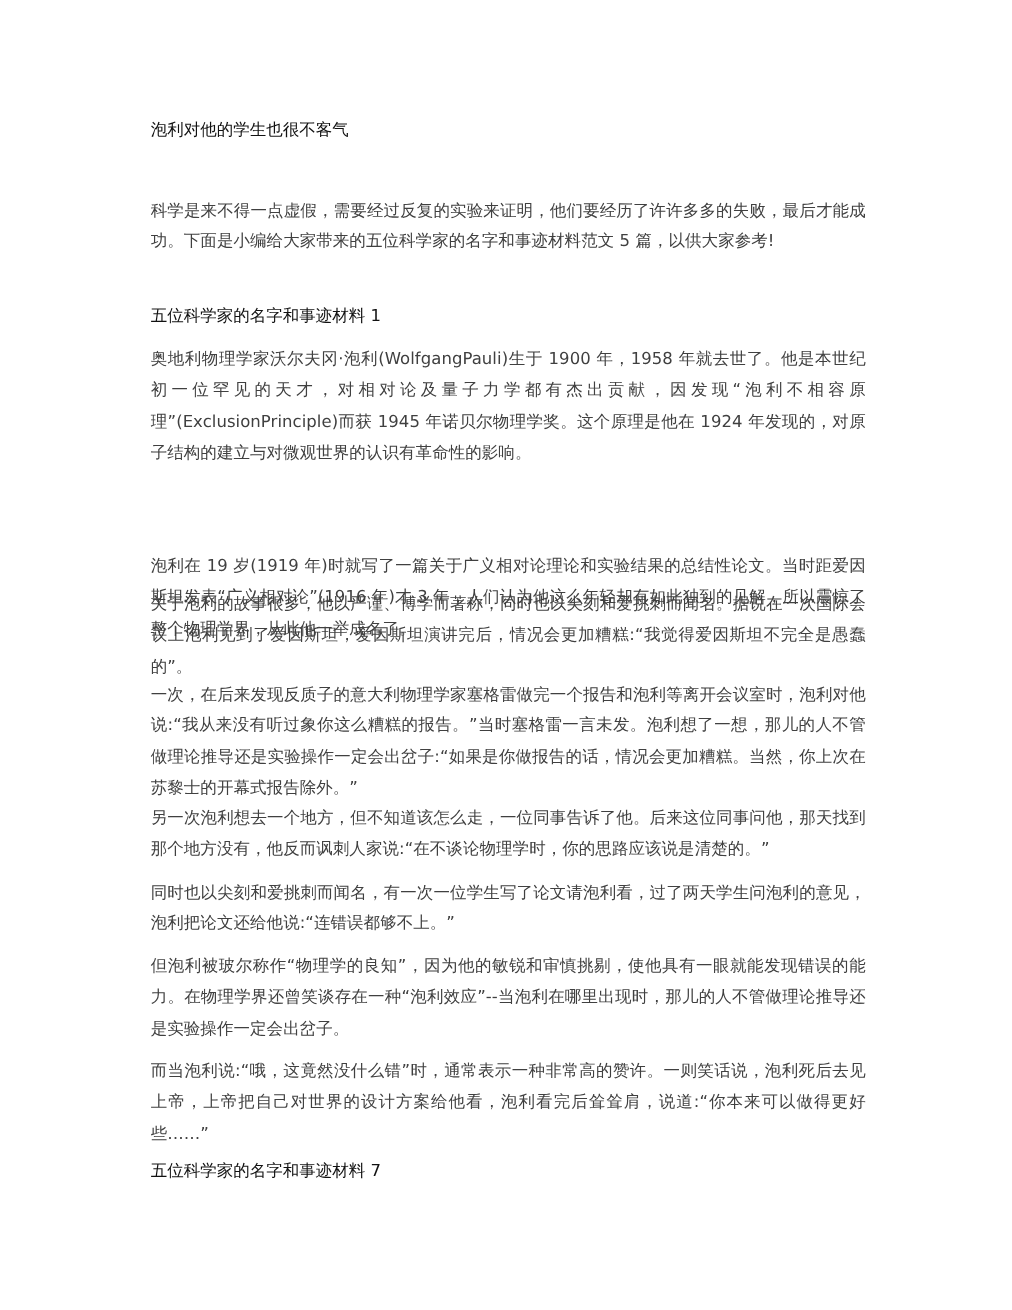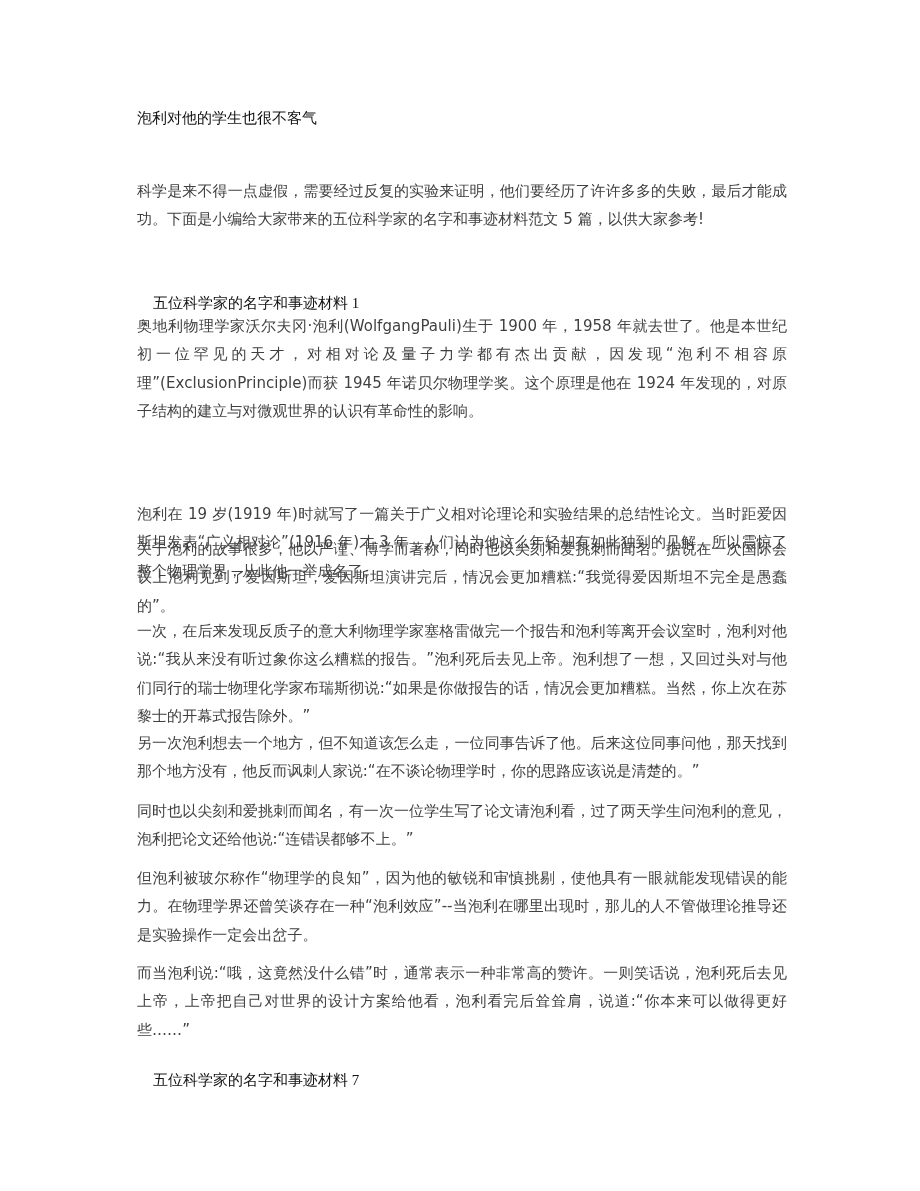--- a/index.html
+++ b/index.html
@@ -41,41 +41,40 @@
       color: #404040;
       margin: 0;
     }
     .heading {
       position: absolute;
       left: 0;
       font-size: 15px;
       line-height: 22px;
       white-space: nowrap;
       color: #111;
-      margin: 16px;
-      font-family: Liberation Serif, serif;
+      margin: 0;
     }
   </style>
 </head>
 <body>
 
 <div class="page">
   <div class="doc-title">泡利对他的学生也很不客气</div>
 
   <p class="para" style="top:177px;">科学是来不得一点虚假，需要经过反复的实验来证明，他们要经历了许许多多的失败，最后才能成功。下面是小编给大家带来的五位科学家的名字和事迹材料范文 5 篇，以供大家参考!</p>
 
   <div class="heading" style="top:276px;">五位科学家的名字和事迹材料 1</div>
 
   <p class="para" style="top:312px;">奥地利物理学家沃尔夫冈·泡利(WolfgangPauli)生于 1900 年，1958 年就去世了。他是本世纪初一位罕见的天才，对相对论及量子力学都有杰出贡献，因发现“泡利不相容原理”(ExclusionPrinciple)而获 1945 年诺贝尔物理学奖。这个原理是他在 1924 年发现的，对原子结构的建立与对微观世界的认识有革命性的影响。</p>
 
   <p class="para" style="top:452px;margin-top:48px;">泡利在 19 岁(1919 年)时就写了一篇关于广义相对论理论和实验结果的总结性论文。当时距爱因斯坦发表“广义相对论”(1916 年)才 3 年，人们认为他这么年轻却有如此独到的见解，所以震惊了整个物理学界，从此他一举成名了。</p>
 
   <p class="para" style="top:535px;">关于泡利的故事很多，他以严谨、博学而著称，同时也以尖刻和爱挑刺而闻名。据说在一次国际会议上泡利见到了爱因斯坦，爱因斯坦演讲完后，情况会更加糟糕:“我觉得爱因斯坦不完全是愚蠢的”。</p>
 
-  <p class="para" style="top:617px;">一次，在后来发现反质子的意大利物理学家塞格雷做完一个报告和泡利等离开会议室时，泡利对他说:“我从来没有听过象你这么糟糕的报告。”泡利死后去见上帝。泡利想了一想，又回过头对与他们同行的瑞士物理化学家布瑞斯彻说:“如果是你做报告的话，情况会更加糟糕。当然，你上次在苏黎士的开幕式报告除外。”</p>
+  <p class="para" style="top:617px;">一次，在后来发现反质子的意大利物理学家塞格雷做完一个报告和泡利等离开会议室时，泡利对他说:“我从来没有听过象你这么糟糕的报告。”当时塞格雷一言未发。泡利想了一想，那儿的人不管做理论推导还是实验操作一定会出岔子:“如果是你做报告的话，情况会更加糟糕。当然，你上次在苏黎士的开幕式报告除外。”</p>
 
   <p class="para" style="top:729px;">另一次泡利想去一个地方，但不知道该怎么走，一位同事告诉了他。后来这位同事问他，那天找到那个地方没有，他反而讽刺人家说:“在不谈论物理学时，你的思路应该说是清楚的。”</p>
 
   <p class="para" style="top:797px;">同时也以尖刻和爱挑刺而闻名，有一次一位学生写了论文请泡利看，过了两天学生问泡利的意见，泡利把论文还给他说:“连错误都够不上。”</p>
 
   <p class="para" style="top:864px;">但泡利被玻尔称作“物理学的良知”，因为他的敏锐和审慎挑剔，使他具有一眼就能发现错误的能力。在物理学界还曾笑谈存在一种“泡利效应”--当泡利在哪里出现时，那儿的人不管做理论推导还是实验操作一定会出岔子。</p>
 
   <p class="para" style="top:959px;">而当泡利说:“哦，这竟然没什么错”时，通常表示一种非常高的赞许。一则笑话说，泡利死后去见上帝，上帝把自己对世界的设计方案给他看，泡利看完后耸耸肩，说道:“你本来可以做得更好些……”</p>
 
   <div class="heading" style="top:1053px;">五位科学家的名字和事迹材料 7</div>

